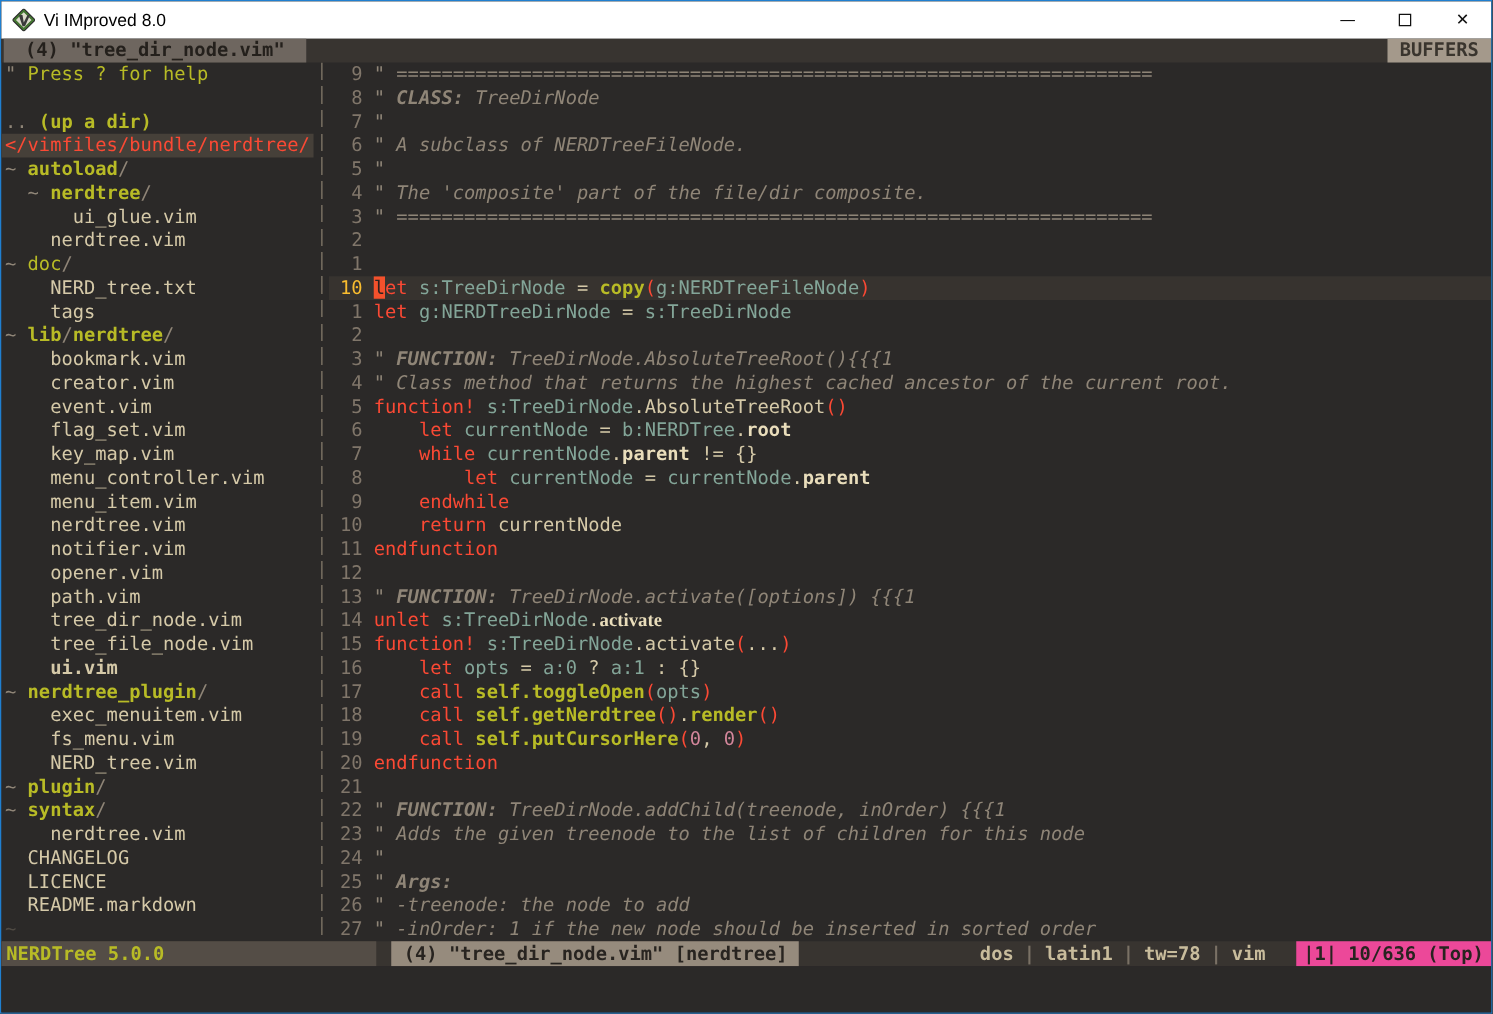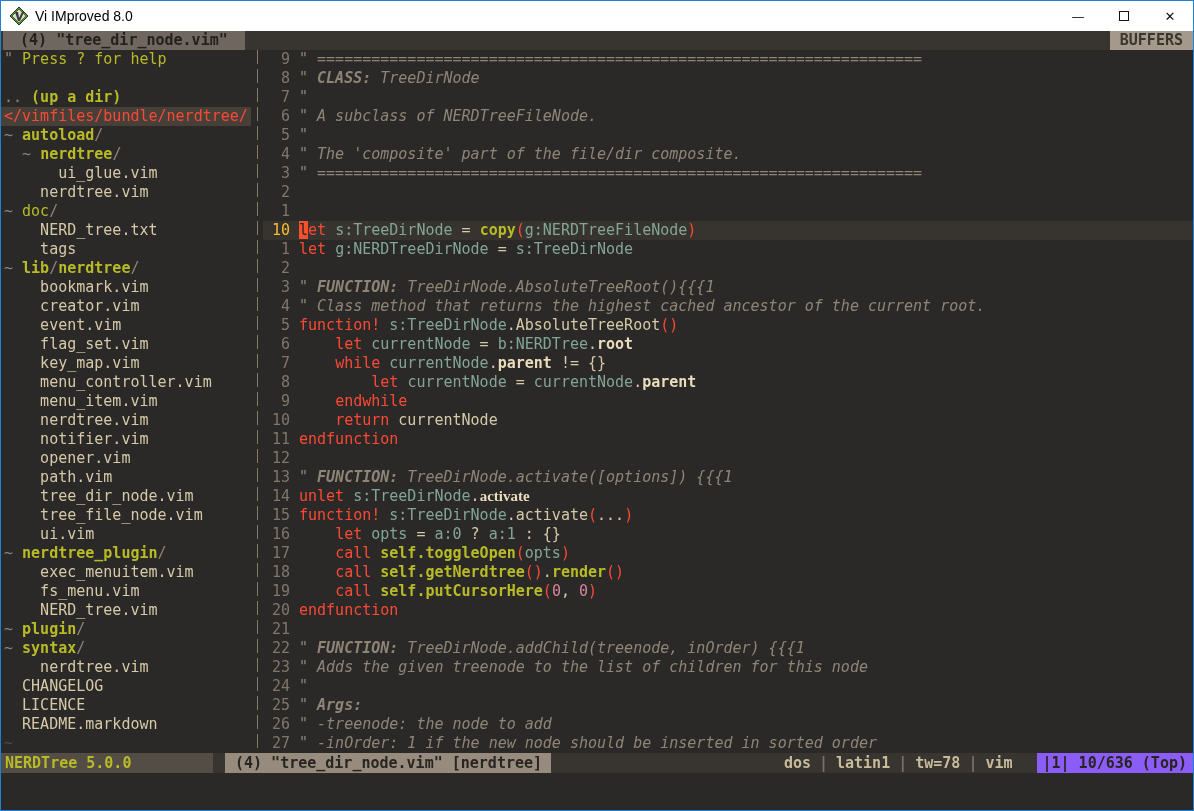--- a/index.html
+++ b/index.html
@@ -31,26 +31,26 @@
   .vsep .dash{width:1px;height:100%;background:repeating-linear-gradient(to bottom,#867c6c 0 14px,transparent 14px 19px);}
   .editor{flex:1;overflow:hidden;}
   .row{height:19px;line-height:19px;font-size:15px;white-space:pre;overflow:hidden;}
   .nt-hl{background:#464039;margin-left:-3px;padding-left:3px;}
   .cursorline{background:#37332f;}
   .lnum{display:inline-block;width:27px;text-align:right;margin-right:9px;color:#80766a;}
   .cursorline .lnum{color:#fabd2f;}
   .cursor{background:#f4512c;color:#2b2220;}
   
   .statusline{height:20px;background:#383430;display:flex;align-items:stretch;flex:0 0 auto;font-size:15px;line-height:20px;font-weight:bold;white-space:pre;}
-  .st-left{width:212px;background:#544d46;color:#b8bb26;padding-left:4px;flex:0 0 auto;}
+  .st-left{width:300px;background:#544d46;color:#b8bb26;padding-left:4px;flex:0 0 auto;}
   .st-center{background:#968b7d;color:#282420;padding:0 9px 0 10px;flex:0 0 auto;margin-left:12px;}
   .st-fill{flex:1;}
   .st-right{color:#c8bc9c;padding-right:24px;}
   .st-right .sep{color:#7a7165;padding:0 8px;}
-  .st-badge{background:#8b5cf6;color:#282420;padding:0 6px;flex:0 0 auto;}
+  .st-badge{background:#ec4899;color:#282420;padding:0 6px;flex:0 0 auto;}
   .cmdline{flex:1;background:#2b2928;}
 </style>
 </head>
 <body>
 
 <div class="window">
 
   <div class="titlebar">
     <span class="app-icon">
       <svg width="18" height="18" viewBox="0 0 18 18">
@@ -94,21 +94,21 @@
         <div class="row"><span style="color: rgb(213, 201, 168);">    flag_set.vim</span></div>
         <div class="row"><span style="color: rgb(213, 201, 168);">    key_map.vim</span></div>
         <div class="row"><span style="color: rgb(213, 201, 168);">    menu_controller.vim</span></div>
         <div class="row"><span style="color: rgb(213, 201, 168);">    menu_item.vim</span></div>
         <div class="row"><span style="color: rgb(213, 201, 168);">    nerdtree.vim</span></div>
         <div class="row"><span style="color: rgb(213, 201, 168);">    notifier.vim</span></div>
         <div class="row"><span style="color: rgb(213, 201, 168);">    opener.vim</span></div>
         <div class="row"><span style="color: rgb(213, 201, 168);">    path.vim</span></div>
         <div class="row"><span style="color: rgb(213, 201, 168);">    tree_dir_node.vim</span></div>
         <div class="row"><span style="color: rgb(213, 201, 168);">    tree_file_node.vim</span></div>
-        <div class="row"><span style="color: rgb(213, 201, 168);">    ui.vim</span></div>
+        <div class="row"><span style="color: rgb(213, 201, 168); font-weight: bold;">    ui.vim</span></div>
         <div class="row"><span style="color: rgb(143, 133, 119);">~ </span><span style="color: rgb(184, 187, 38); font-weight: bold;">nerdtree_plugin</span><span style="color: rgb(143, 133, 119);">/</span></div>
         <div class="row"><span style="color: rgb(213, 201, 168);">    exec_menuitem.vim</span></div>
         <div class="row"><span style="color: rgb(213, 201, 168);">    fs_menu.vim</span></div>
         <div class="row"><span style="color: rgb(213, 201, 168);">    NERD_tree.vim</span></div>
         <div class="row"><span style="color: rgb(143, 133, 119);">~ </span><span style="color: rgb(184, 187, 38); font-weight: bold;">plugin</span><span style="color: rgb(143, 133, 119);">/</span></div>
         <div class="row"><span style="color: rgb(143, 133, 119);">~ </span><span style="color: rgb(184, 187, 38); font-weight: bold;">syntax</span><span style="color: rgb(143, 133, 119);">/</span></div>
         <div class="row"><span style="color: rgb(213, 201, 168);">    nerdtree.vim</span></div>
         <div class="row"><span style="color: rgb(213, 201, 168);">  CHANGELOG</span></div>
         <div class="row"><span style="color: rgb(213, 201, 168);">  LICENCE</span></div>
         <div class="row"><span style="color: rgb(213, 201, 168);">  README.markdown</span></div>

